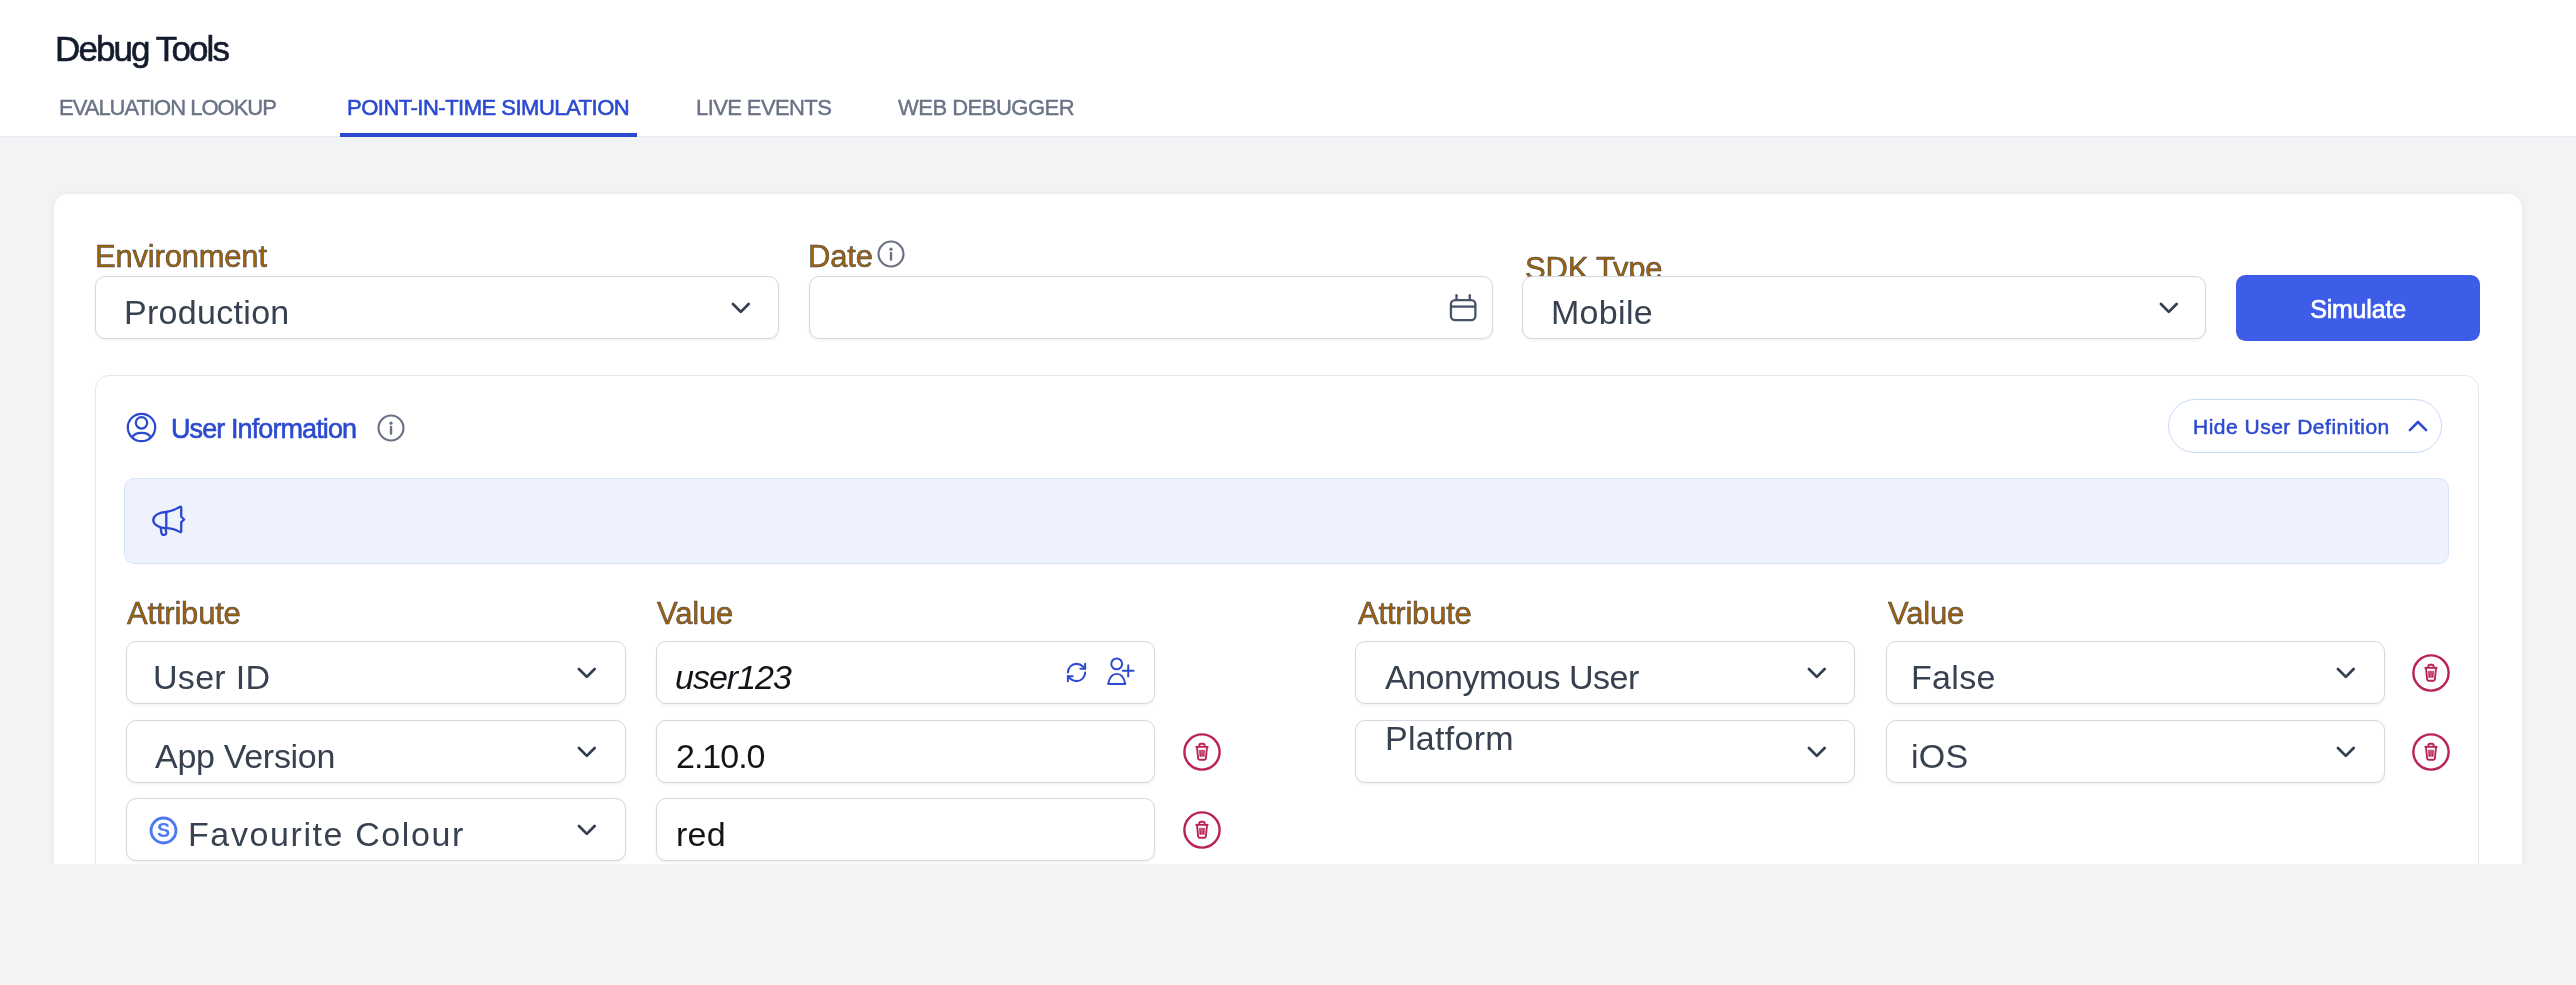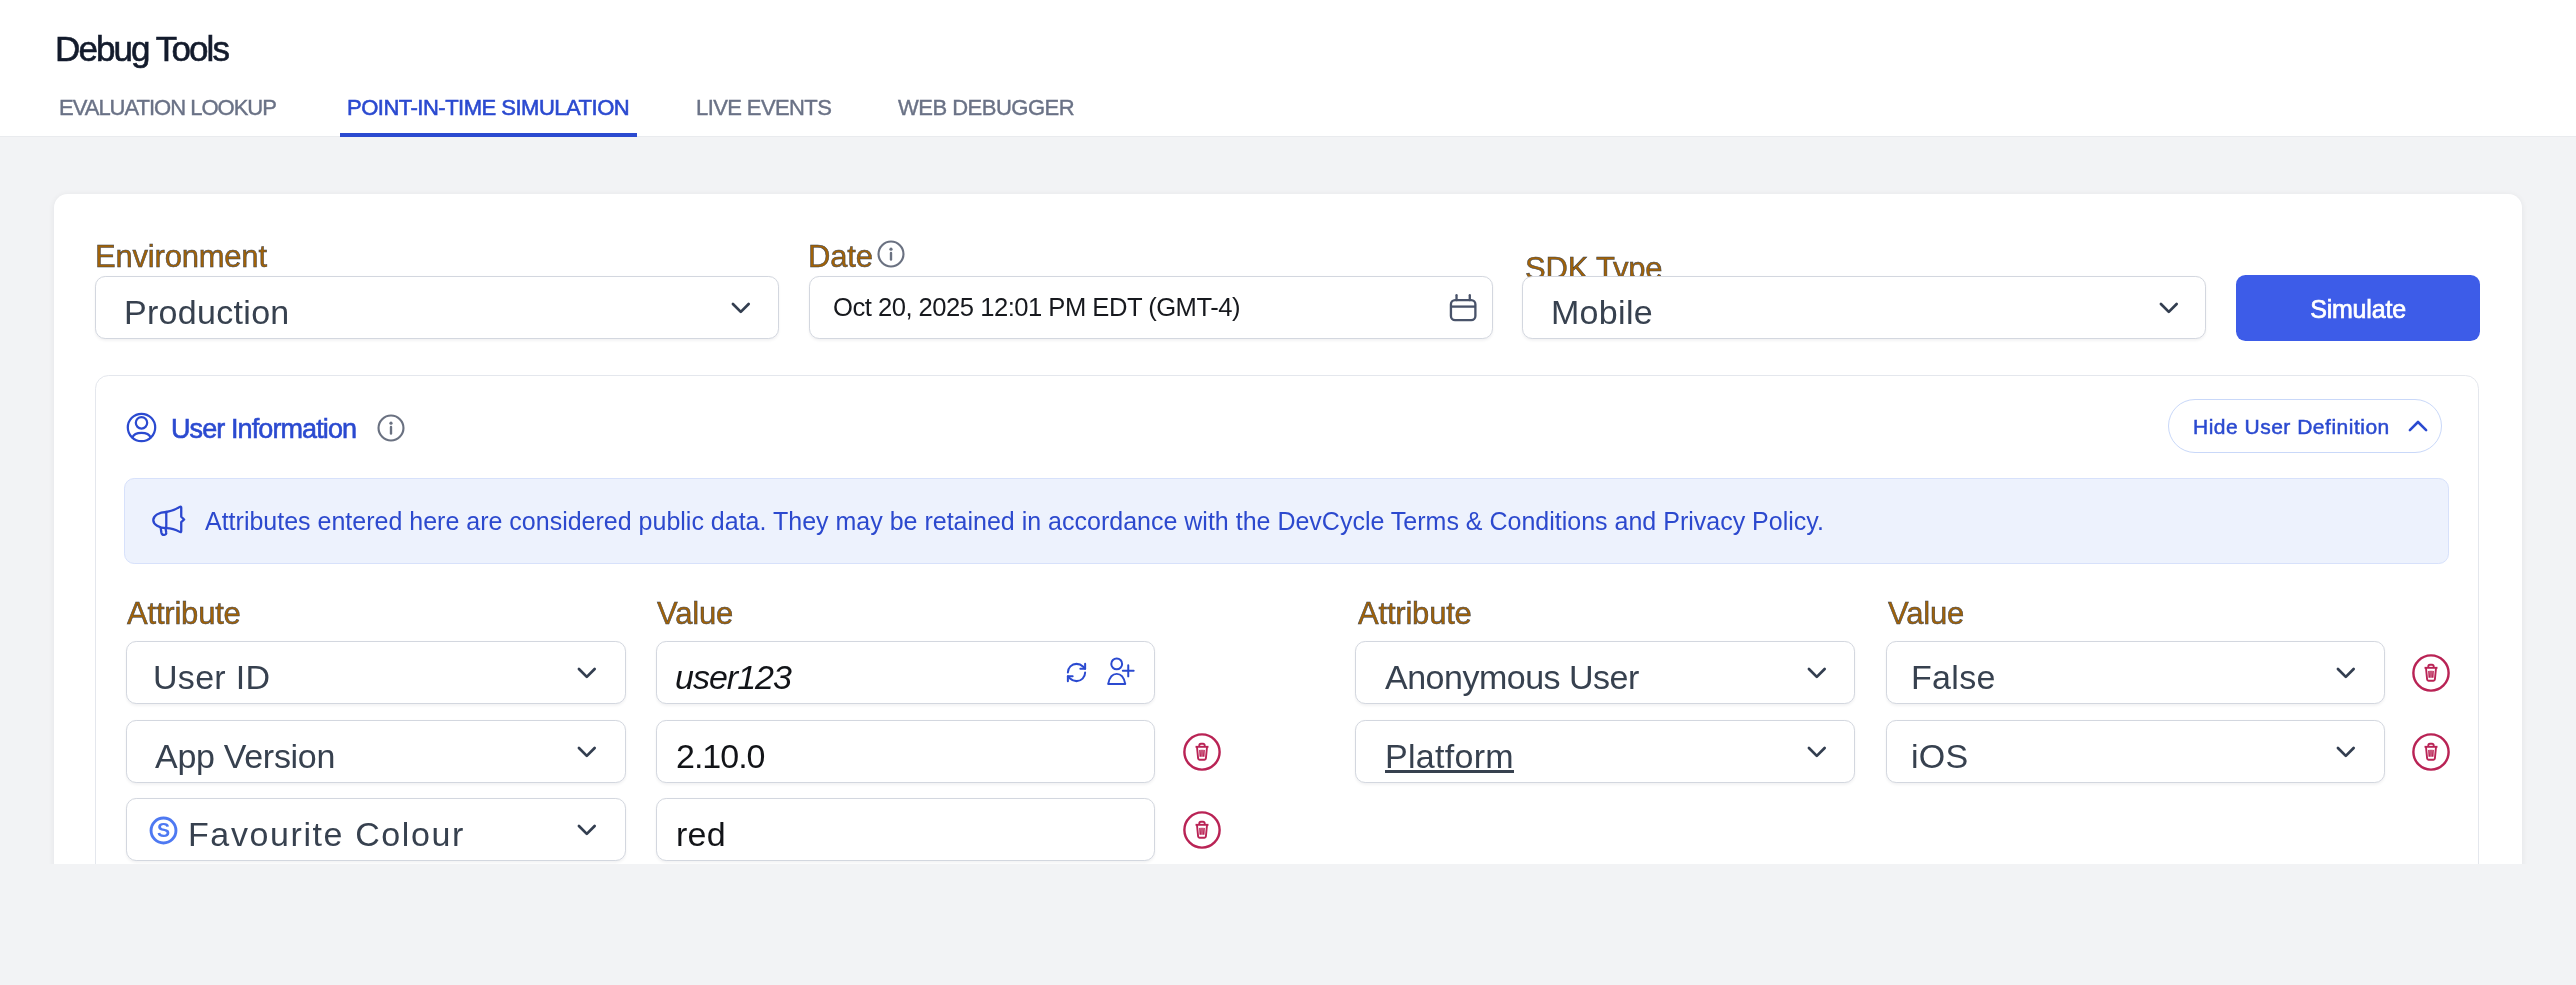--- a/index.html
+++ b/index.html
@@ -35,21 +35,20 @@
   </svg>
   <div class="abs lbl" style="left:1525px;top:241px;margin-top:12px;">SDK Type</div>
 
   <div class="sel" style="left:95px;top:276px;width:684px;height:63px;"></div>
   <div class="abs ctl" style="left:124px;top:295px;">Production</div>
   <svg class="abs" style="left:728px;top:295px;" width="25.6" height="25.6" viewBox="0 0 30 30" fill="none">
     <path d="M5.8 10.6 L15 19.8 L24.2 10.6" stroke="#333e50" stroke-width="3.2" stroke-linecap="round" stroke-linejoin="round"></path>
   </svg>
 
   <div class="sel" style="left:809px;top:276px;width:684px;height:63px;"></div>
-  <div class="abs" style="left:833px;top:295px;font-size:25.6px;color:#17191e;letter-spacing:-0.5px;">Oct 20, 2025 12:01 PM EDT (GMT-4)</div>
   <svg class="abs" style="left:1448px;top:293px;" width="31" height="31" viewBox="0 0 36 36" fill="none">
     <rect x="3.4" y="8.3" width="28.4" height="23.2" rx="4.8" stroke="#49536a" stroke-width="2.7"></rect>
     <path d="M3.4 15.8 H31.8" stroke="#49536a" stroke-width="2.7"></path>
     <path d="M9.9 2.6 V8.3" stroke="#49536a" stroke-width="2.7" stroke-linecap="round"></path>
     <path d="M25.3 2.6 V8.3" stroke="#49536a" stroke-width="2.7" stroke-linecap="round"></path>
   </svg>
 
   <div class="sel" style="left:1522px;top:276px;width:684px;height:63px;"></div>
   <div class="abs ctl" style="left:1551px;top:295px;">Mobile</div>
   <svg class="abs" style="left:2156px;top:295px;" width="25.6" height="25.6" viewBox="0 0 30 30" fill="none">
@@ -78,21 +77,20 @@
   <svg class="abs" style="left:2406px;top:416px;" width="24" height="20.5" viewBox="0 0 28 24" fill="none">
     <path d="M4.5 16.5 L14 7 L23.5 16.5" stroke="#2b4ad0" stroke-width="3" stroke-linecap="round" stroke-linejoin="round"></path>
   </svg>
 
   <div style="position:absolute;left:124px;top:478px;width:2325px;height:86px;background:#edf2fd;border:1.7px solid #d7e1fb;border-radius:10.2px;"></div>
   <svg class="abs" style="left:152px;top:504px;" width="34" height="34" viewBox="0 0 40 40" fill="none">
     <path d="M16.8 9.4 A15.3 9.5 0 0 0 16.8 28.4 M16.8 28.6 L16.8 9.2" stroke="#2b47cf" stroke-width="2.7" stroke-linejoin="round" stroke-linecap="round"></path>
     <path d="M16.8 9.4 Q25 8.4 32.6 3.4 Q34.4 2.3 34.4 4.4 L34.4 15.0 L37.8 18.2 L34.4 21.4 L34.4 31.8 Q34.4 33.9 32.6 32.8 Q25 28.4 16.8 28.4" stroke="#2b47cf" stroke-width="2.7" stroke-linejoin="round" stroke-linecap="round"></path>
     <path d="M10.3 28.6 L11.1 33.8 Q11.6 36.5 14.4 36.3 Q17.2 36.1 16.7 33.4 L16.0 29.0" stroke="#2b47cf" stroke-width="2.7" stroke-linejoin="round" stroke-linecap="round"></path>
   </svg>
-  <div class="abs" id="banner-text" style="left:205px;top:509px;font-size:25px;color:#2c49ce;letter-spacing:0px;">Attributes entered here are considered public data. They may be retained in accordance with the DevCycle Terms &amp; Conditions and Privacy Policy.</div>
 
   <div class="abs lbl" style="left:127px;top:598px;">Attribute</div>
   <div class="abs lbl" style="left:657px;top:598px;">Value</div>
   <div class="abs lbl" style="left:1358px;top:598px;">Attribute</div>
   <div class="abs lbl" style="left:1888px;top:598px;">Value</div>
 
   <div class="sel" style="left:126px;top:641px;width:500px;height:63px;"></div>
   <div class="abs ctl" style="left:153px;top:660px;">User ID</div>
   <svg class="abs" style="left:574px;top:660px;" width="25.6" height="25.6" viewBox="0 0 30 30" fill="none">
     <path d="M5.8 10.6 L15 19.8 L24.2 10.6" stroke="#333e50" stroke-width="3.2" stroke-linecap="round" stroke-linejoin="round"></path>
@@ -157,21 +155,21 @@
   </svg>
   <svg class="abs trash" style="left:2412px;top:654px;" width="38" height="38" viewBox="0 0 44 44" fill="none">
     <circle cx="22" cy="22" r="20.4" stroke="#b92355" stroke-width="2.8"></circle>
     <path d="M14.5 16 H29.5" stroke="#b92355" stroke-width="2.2"></path>
     <path d="M18.9 15.8 V14.2 a1.8 1.8 0 0 1 1.8 -1.8 h2.6 a1.8 1.8 0 0 1 1.8 1.8 V15.8" stroke="#b92355" stroke-width="2.2"></path>
     <path d="M16.2 16.2 L17.5 29.5 a1.6 1.6 0 0 0 1.6 1.4 h5.8 a1.6 1.6 0 0 0 1.6 -1.4 L27.8 16.2" stroke="#b92355" stroke-width="2.2"></path>
     <path d="M19.6 19.5 L20 27.5 M22 19.5 V27.5 M24.4 19.5 L24 27.5" stroke="#b92355" stroke-width="1.8"></path>
   </svg>
 
   <div class="sel" style="left:1355px;top:720px;width:500px;height:63px;"></div>
-  <div class="abs ctl" style="left:1385px;top:739px;text-decoration:underline;">Platform</div>
+  <div class="abs ctl" style="left:1385px;top:721px;">Platform</div>
   <svg class="abs" style="left:1804px;top:739px;" width="25.6" height="25.6" viewBox="0 0 30 30" fill="none">
     <path d="M5.8 10.6 L15 19.8 L24.2 10.6" stroke="#333e50" stroke-width="3.2" stroke-linecap="round" stroke-linejoin="round"></path>
   </svg>
   <div class="sel" style="left:1886px;top:720px;width:499px;height:63px;"></div>
   <div class="abs ctl" style="left:1911px;top:739px;">iOS</div>
   <svg class="abs" style="left:2333px;top:739px;" width="25.6" height="25.6" viewBox="0 0 30 30" fill="none">
     <path d="M5.8 10.6 L15 19.8 L24.2 10.6" stroke="#333e50" stroke-width="3.2" stroke-linecap="round" stroke-linejoin="round"></path>
   </svg>
   <svg class="abs trash" style="left:2412px;top:733px;" width="38" height="38" viewBox="0 0 44 44" fill="none">
     <circle cx="22" cy="22" r="20.4" stroke="#b92355" stroke-width="2.8"></circle>

